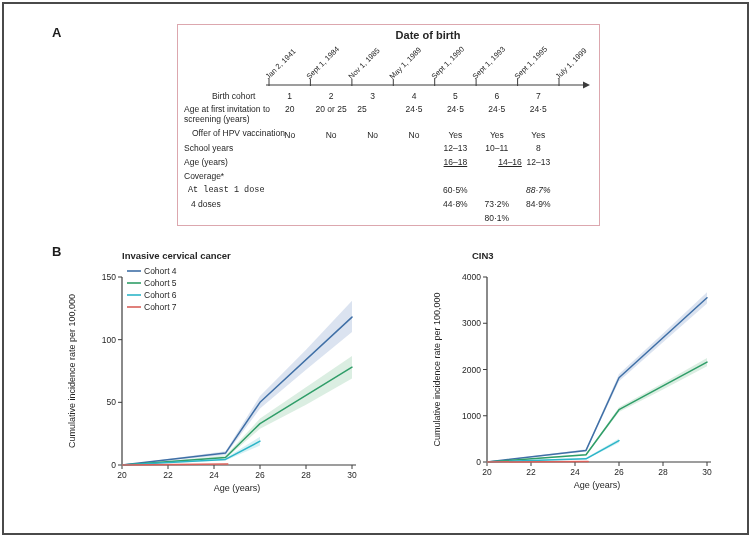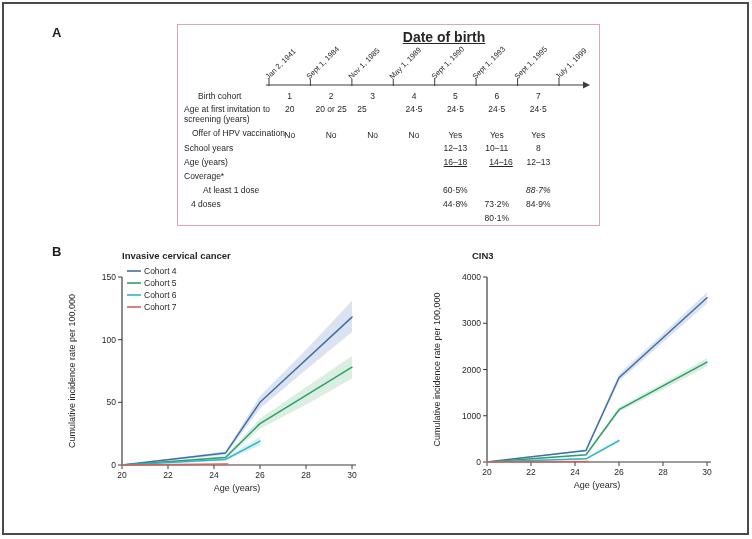--- a/index.html
+++ b/index.html
@@ -4,22 +4,22 @@
 <style>
   html,body{margin:0;padding:0;background:#ffffff;}
   body{width:752px;height:539px;overflow:hidden;
        font-family:"Liberation Sans","DejaVu Sans",sans-serif;color:#262626;}
   .canvas{position:relative;width:752px;height:539px;background:#fff;}
   .frame{position:absolute;left:2px;top:2px;right:3px;bottom:4px;
          border:2px solid #4a4a4a;pointer-events:none;}
   .panel-label{position:absolute;font-size:13px;font-weight:600;color:#1c1c1c;}
   .table-box{position:absolute;left:177px;top:24px;width:421px;height:200px;
              border:1px solid #dca7ae;background:#fff;}
-  .table-title{position:absolute;left:266px;top:4px;transform:translateX(-50%);
-               font-size:14px;font-weight:600;white-space:nowrap;text-decoration:underline;}
+  .table-title{position:absolute;left:250px;top:4px;transform:translateX(-50%);
+               font-size:11px;font-weight:600;white-space:nowrap;}
   .date-label{position:absolute;font-size:7.5px;line-height:8px;white-space:nowrap;
               transform-origin:0 100%;transform:rotate(-45deg);color:#262626;}
   .row-label{position:absolute;font-size:8.5px;line-height:10px;width:108px;color:#262626;}
   .cell{position:absolute;font-size:8.5px;line-height:10px;transform:translateX(-50%);
         white-space:nowrap;color:#262626;}
   .tl-svg{position:absolute;left:0;top:0;}
   .chart-mount{position:absolute;}
   svg text{font-family:"Liberation Sans","DejaVu Sans",sans-serif;fill:#262626;}
 </style>
 </head>
@@ -48,21 +48,21 @@
         <span class="date-label" style="left: 92px; top: 48px;">Jan 2, 1941</span>
         <span class="date-label" style="left: 133.4px; top: 48px;">Sept 1, 1984</span>
         <span class="date-label" style="left: 174.9px; top: 48px;">Nov 1, 1985</span>
         <span class="date-label" style="left: 216.3px; top: 48px;">May 1, 1989</span>
         <span class="date-label" style="left: 257.7px; top: 48px;">Sept 1, 1990</span>
         <span class="date-label" style="left: 299.1px; top: 48px;">Sept 1, 1993</span>
         <span class="date-label" style="left: 340.6px; top: 48px;">Sept 1, 1995</span>
         <span class="date-label" style="left: 382px; top: 48px;">July 1, 1999</span>
       </div>
     <div id="table-rows">
-        <div class="row-label" style="left: 0; top: 66px; padding-left: 20px;">Birth cohort</div>
+        <div class="row-label" style="left: 14px; top: 66px; padding-left: 20px;">Birth cohort</div>
         <span class="cell" style="left: 111.7px; top: 66px;">1</span>
         <span class="cell" style="left: 153.15px; top: 66px;">2</span>
         <span class="cell" style="left: 194.6px; top: 66px;">3</span>
         <span class="cell" style="left: 236px; top: 66px;">4</span>
         <span class="cell" style="left: 277.4px; top: 66px;">5</span>
         <span class="cell" style="left: 318.85px; top: 66px;">6</span>
         <span class="cell" style="left: 360.3px; top: 66px;">7</span>
         <div class="row-label" style="left: 6px; top: 79px;">Age at first invitation to screening (years)</div>
         <span class="cell" style="left: 111.7px; top: 79px;">20</span>
         <span class="cell" style="left: 153.15px; top: 79px;">20 or 25</span>
@@ -78,24 +78,24 @@
         <span class="cell" style="left: 236px; top: 105px;">No</span>
         <span class="cell" style="left: 277.4px; top: 105px;">Yes</span>
         <span class="cell" style="left: 318.85px; top: 105px;">Yes</span>
         <span class="cell" style="left: 360.3px; top: 105px;">Yes</span>
         <div class="row-label" style="left: 6px; top: 118px;">School years</div>
         <span class="cell" style="left: 277.4px; top: 118px;">12–13</span>
         <span class="cell" style="left: 318.85px; top: 118px;">10–11</span>
         <span class="cell" style="left: 360.3px; top: 118px;">8</span>
         <div class="row-label" style="left: 6px; top: 132px;">Age (years)</div>
         <span class="cell" style="left: 277.4px; top: 132px; text-decoration: underline;">16–18</span>
-        <span class="cell" style="left: 323px; top: 132px; text-decoration: underline;">14–16</span>
+        <span class="cell" style="left: 332px; top: 132px; text-decoration: underline;">14–16</span>
         <span class="cell" style="left: 360.3px; top: 132px;">12–13</span>
         <div class="row-label" style="left: 6px; top: 146px;">Coverage*</div>
-        <div class="row-label" style="left: 25px; top: 160px;">At least 1 dose</div>
+        <div class="row-label" style="left: 10px; top: 160px; font-family: Liberation Mono, monospace;">At least 1 dose</div>
         <span class="cell" style="left: 277.4px; top: 160px;">60·5%</span>
         <span class="cell" style="left: 318.85px; top: 160px; margin-top: 28px;">80·1%</span>
         <span class="cell" style="left: 360.3px; top: 160px; font-style: italic;">88·7%</span>
         <div class="row-label" style="left: 13px; top: 174px;">4 doses</div>
         <span class="cell" style="left: 277.4px; top: 174px;">44·8%</span>
         <span class="cell" style="left: 318.85px; top: 174px;">73·2%</span>
         <span class="cell" style="left: 360.3px; top: 174px;">84·9%</span>
       </div>
   </div>
 

